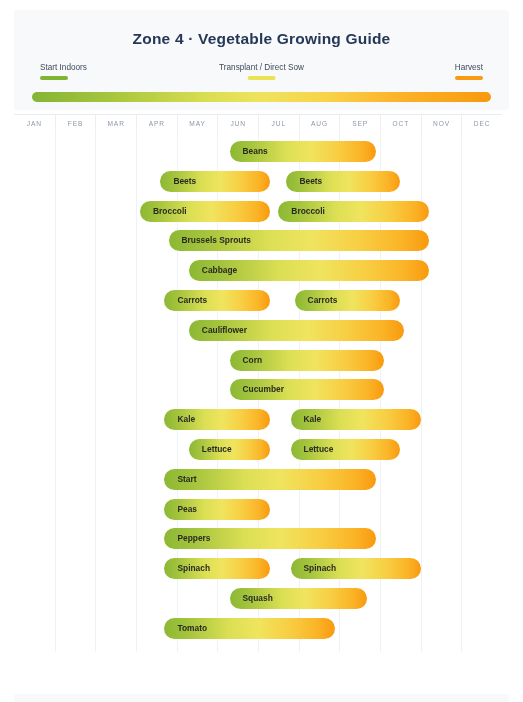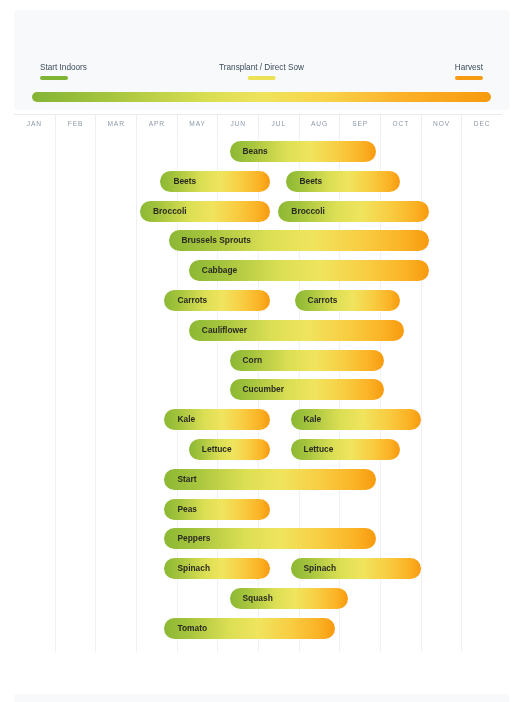--- a/index.html
+++ b/index.html
@@ -180,20 +180,21 @@
     vertical-align: -2px;
     margin: 0 1px;
   }
 </style>
 </head>
 <body>
 
 <div id="page">
 
   <div class="header-panel">
+    <div class="chart-title">Zone 4  ·  Vegetable Growing Guide</div>
 
     <div class="legend">
       <div class="legend-item lg-start">
         <span class="lg-label">Start Indoors</span>
         <span class="lg-swatch"></span>
       </div>
       <div class="legend-item lg-mid">
         <span class="lg-label">Transplant / Direct Sow</span>
         <span class="lg-swatch"></span>
       </div>
@@ -289,21 +290,21 @@
       </div>
       <div class="bar" style="left: 150.467px; width: 105.733px; top: 366.6px; background: linear-gradient(to right, rgb(140, 184, 52) 0%, rgb(165, 196, 61) 14%, rgb(219, 223, 84) 38%, rgb(240, 228, 94) 55%, rgb(248, 205, 66) 74%, rgb(251, 179, 38) 90%, rgb(248, 154, 14) 100%);">
         <span class="bar-label">Peas</span>
       </div>
       <div class="bar" style="left: 150.467px; width: 105.733px; top: 426.2px; background: linear-gradient(to right, rgb(140, 184, 52) 0%, rgb(165, 196, 61) 14%, rgb(219, 223, 84) 38%, rgb(240, 228, 94) 55%, rgb(248, 205, 66) 74%, rgb(251, 179, 38) 90%, rgb(248, 154, 14) 100%);">
         <span class="bar-label">Spinach</span>
       </div>
       <div class="bar" style="left: 276.533px; width: 130.133px; top: 426.2px; background: linear-gradient(to right, rgb(140, 184, 52) 0%, rgb(165, 196, 61) 14%, rgb(219, 223, 84) 38%, rgb(240, 228, 94) 55%, rgb(248, 205, 66) 74%, rgb(251, 179, 38) 90%, rgb(248, 154, 14) 100%);">
         <span class="bar-label">Spinach</span>
       </div>
-      <div class="bar" style="left: 215.533px; width: 118px; top: 456px; background: linear-gradient(to right, rgb(140, 184, 52) 0%, rgb(165, 196, 61) 14%, rgb(219, 223, 84) 38%, rgb(240, 228, 94) 55%, rgb(248, 205, 66) 74%, rgb(251, 179, 38) 90%, rgb(248, 154, 14) 100%);">
+      <div class="bar" style="left: 215.533px; width: 137px; top: 456px; background: linear-gradient(to right, rgb(140, 184, 52) 0%, rgb(165, 196, 61) 14%, rgb(219, 223, 84) 38%, rgb(240, 228, 94) 55%, rgb(248, 205, 66) 74%, rgb(251, 179, 38) 90%, rgb(248, 154, 14) 100%);">
         <span class="bar-label">Squash</span>
       </div>
       <div class="bar" style="left: 150.467px; width: 171px; top: 485.8px; background: linear-gradient(to right, rgb(140, 184, 52) 0%, rgb(165, 196, 61) 14%, rgb(219, 223, 84) 38%, rgb(240, 228, 94) 55%, rgb(248, 205, 66) 74%, rgb(251, 179, 38) 90%, rgb(248, 154, 14) 100%);">
         <span class="bar-label">Tomato</span>
       </div>
     </div>
 
   <div class="footer">
     <div class="brand">
       <span>Park</span><span class="brand-mark"><svg viewBox="0 0 26 28" width="13" height="14" aria-hidden="true">

